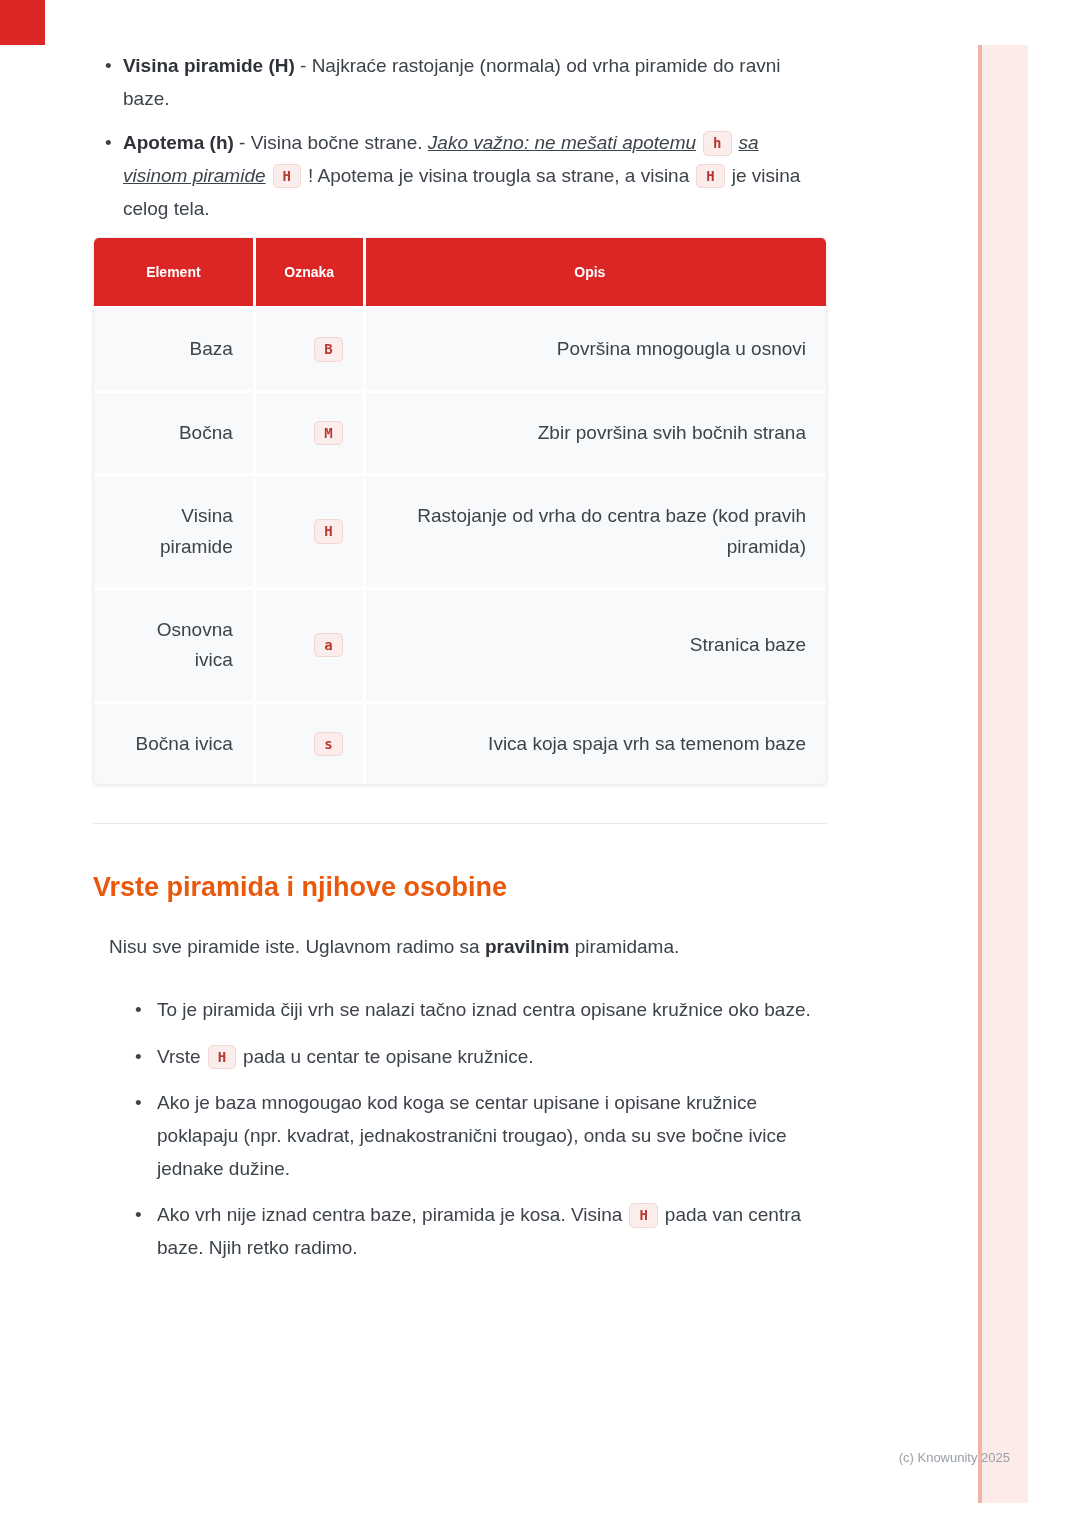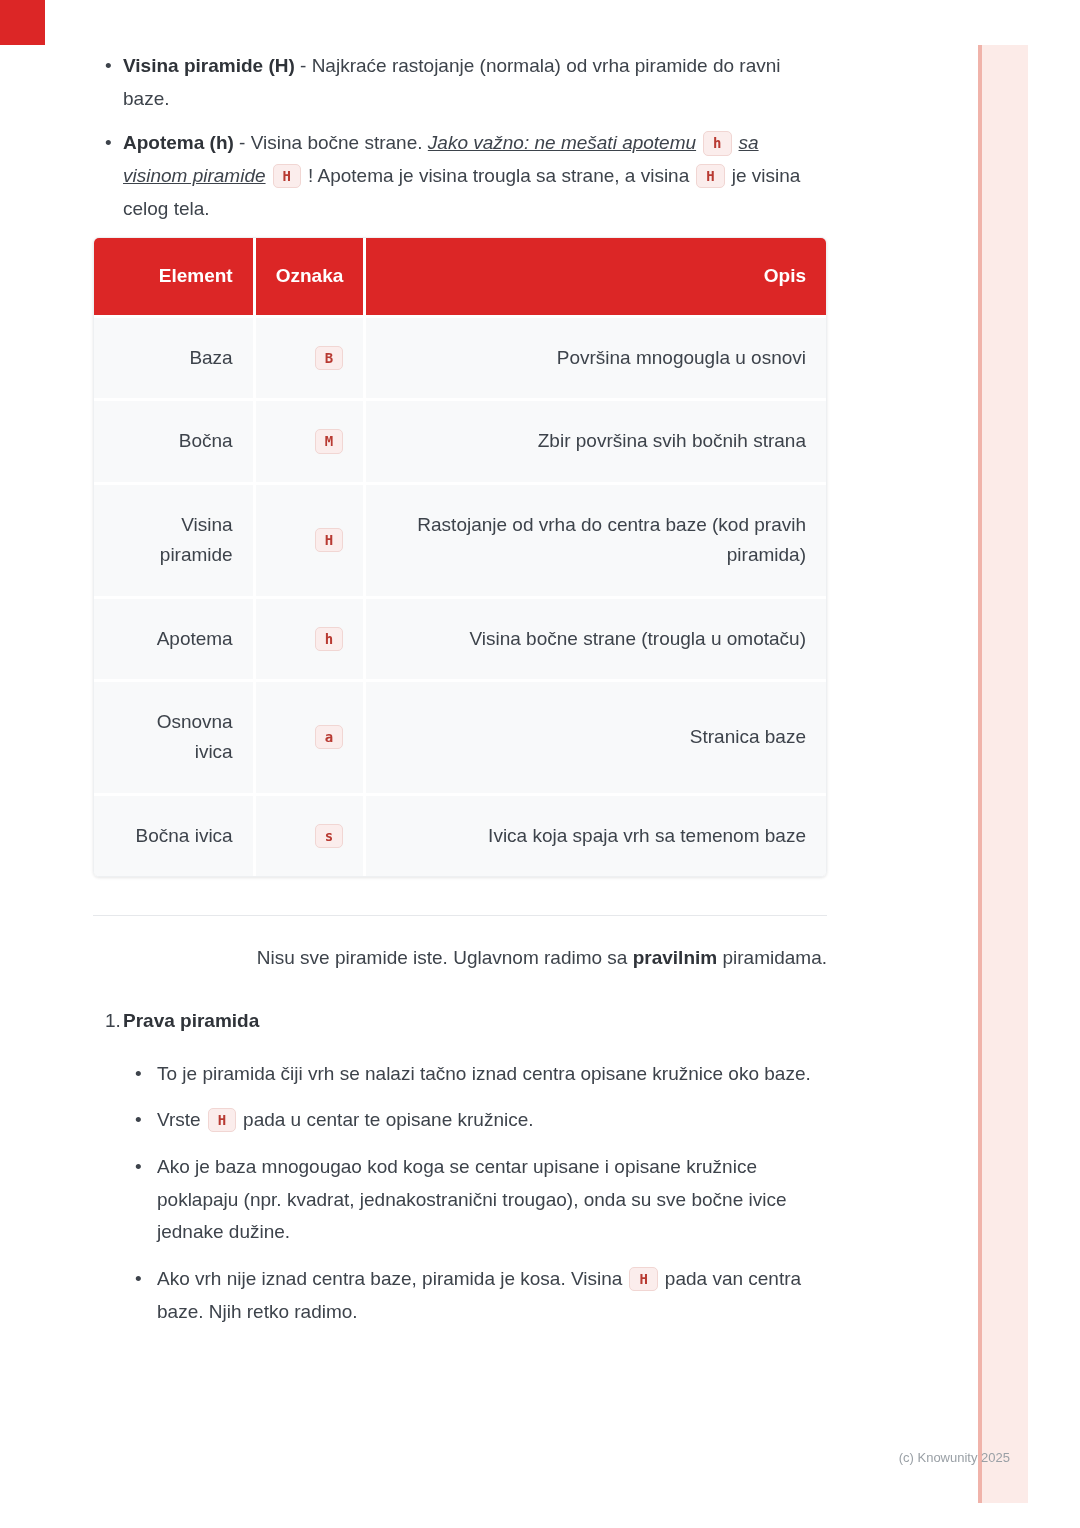--- a/index.html
+++ b/index.html
@@ -61,22 +61,22 @@
   .table-wrap {
     border-radius: 6px;
     box-shadow: 0 1px 3px rgba(0,0,0,0.10);
     overflow: hidden;
     border: 1px solid #eef0f2;
   }
   table { width: 100%; border-collapse: separate; border-spacing: 0; }
   col.c1 { width: 162px; } col.c2 { width: 110px; } col.c3 { width: 462px; }
   th {
     background: #dc2626; color: #ffffff;
-    font-weight: 700; text-align: right;
-    font-size: 19px;
+    font-weight: 700; text-align: center;
+    font-size: 14px;
     padding: 22px 20px;
     border-right: 3px solid #ffffff;
   }
   th:last-child { border-right: none; padding-left: 8px; }
   td {
     background: #f8f9fa;
     padding: 25px 20px;
     font-size: 19px;
     line-height: 1.6;
     border-top: 3px solid #ffffff;
@@ -88,21 +88,21 @@
   .divider {
     border: none; border-top: 1px solid #e6e8eb;
     margin: 38px 0 0 0;
   }
   .section-title {
     color: #e8590c;
     font-size: 27px; font-weight: 700;
     margin: 46px 0 0 0;
     line-height: 1.3;
   }
-  .sec-intro { margin: 26px 0 30px 4px; text-align: right; }
+  .sec-intro { margin: 26px 0 30px 16px; }
   ol.types { list-style: none; margin: 0; padding: 0; }
   ol.types > li { margin-bottom: 10px; }
   .num-head { padding-left: 12px; margin-bottom: 20px; color: #2f3339; }
   .num { display: inline-block; min-width: 18px; font-weight: 400; color: #3d434b; }
 </style>
 </head>
 <body>
 
 <div class="corner-square"></div>
 <div class="edge-strip"></div>
@@ -145,46 +145,41 @@
             <td>Bočna</td>
             <td><span class="badge" style="margin: 0px;">M</span></td>
             <td>Zbir površina svih bočnih strana</td>
           </tr>
           <tr>
             <td>Visina piramide</td>
             <td><span class="badge" style="margin: 0px;">H</span></td>
             <td>Rastojanje od vrha do centra baze (kod pravih piramida)</td>
           </tr>
           <tr>
-            <td>Apotema</td>
-            <td><span class="badge" style="margin: 0px;">h</span></td>
-            <td>Visina bočne strane (trougla u omotaču)</td>
-          </tr>
-          <tr>
             <td>Osnovna ivica</td>
             <td><span class="badge" style="margin: 0px;">a</span></td>
             <td>Stranica baze</td>
           </tr>
           <tr>
             <td>Bočna ivica</td>
             <td><span class="badge" style="margin: 0px;">s</span></td>
             <td>Ivica koja spaja vrh sa temenom baze</td>
           </tr>
         </tbody>
     </table>
   </div>
 
   <hr class="divider">
 
+  <h2 class="section-title">Vrste piramida i njihove osobine</h2>
 
   <p class="sec-intro" id="sec-intro"><span class="plain">Nisu sve piramide iste. Uglavnom radimo sa </span><span class="bold">pravilnim</span><span class="plain"> piramidama.</span></p>
 
   <ol class="types" id="types-list">
       <li>
-        <div class="num-head"><span class="num">1. </span><span class="bold">Prava piramida</span></div>
         <ul class="bullets nested">
           <li>
             <span class="marker">•</span>
             <div class="li-body"><span class="plain">To je piramida čiji vrh se nalazi tačno iznad centra opisane kružnice oko baze.</span></div>
           </li>
           <li>
             <span class="marker">•</span>
             <div class="li-body"><span class="plain">Vrste</span><span class="badge">H</span><span class="plain">pada u centar te opisane kružnice.</span></div>
           </li>
           <li>

